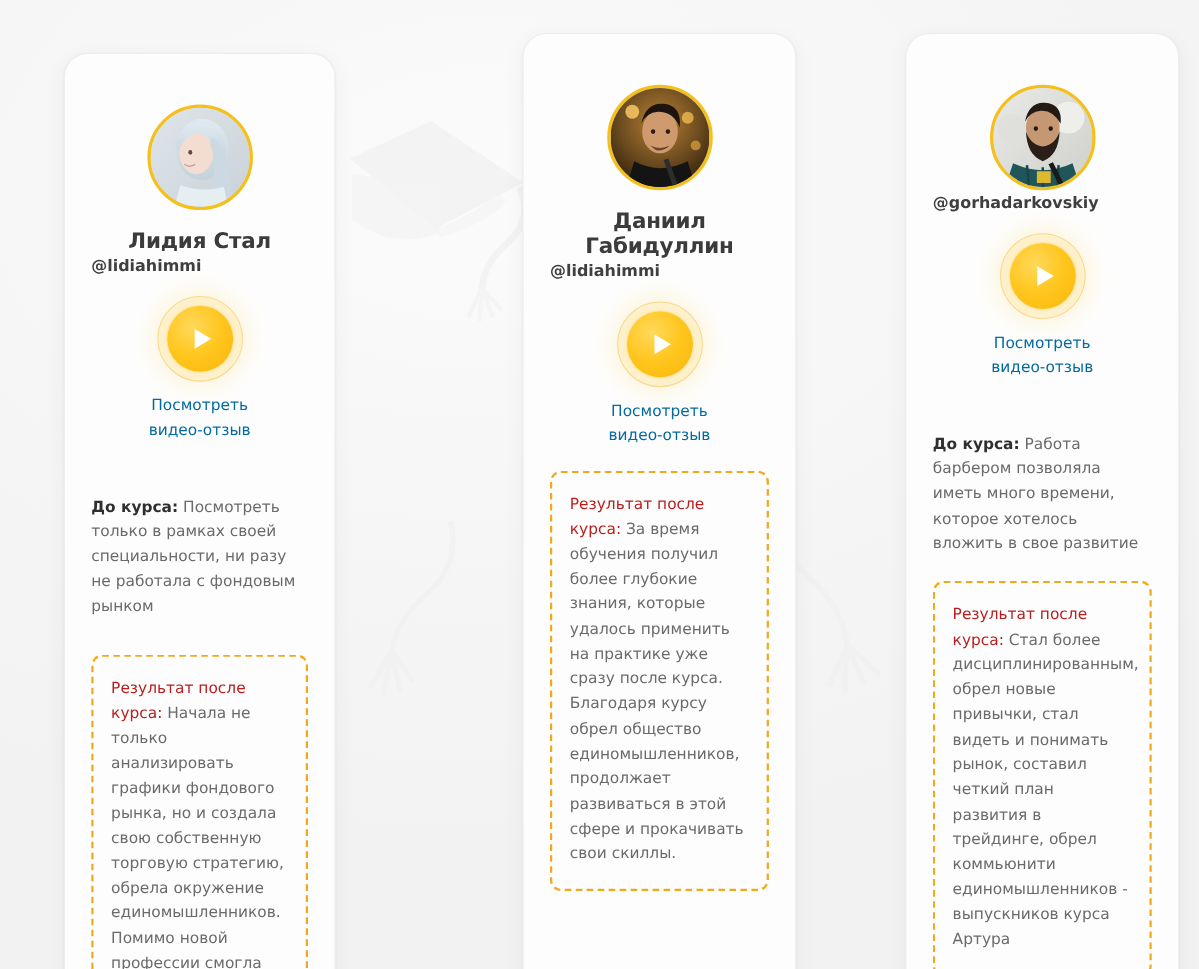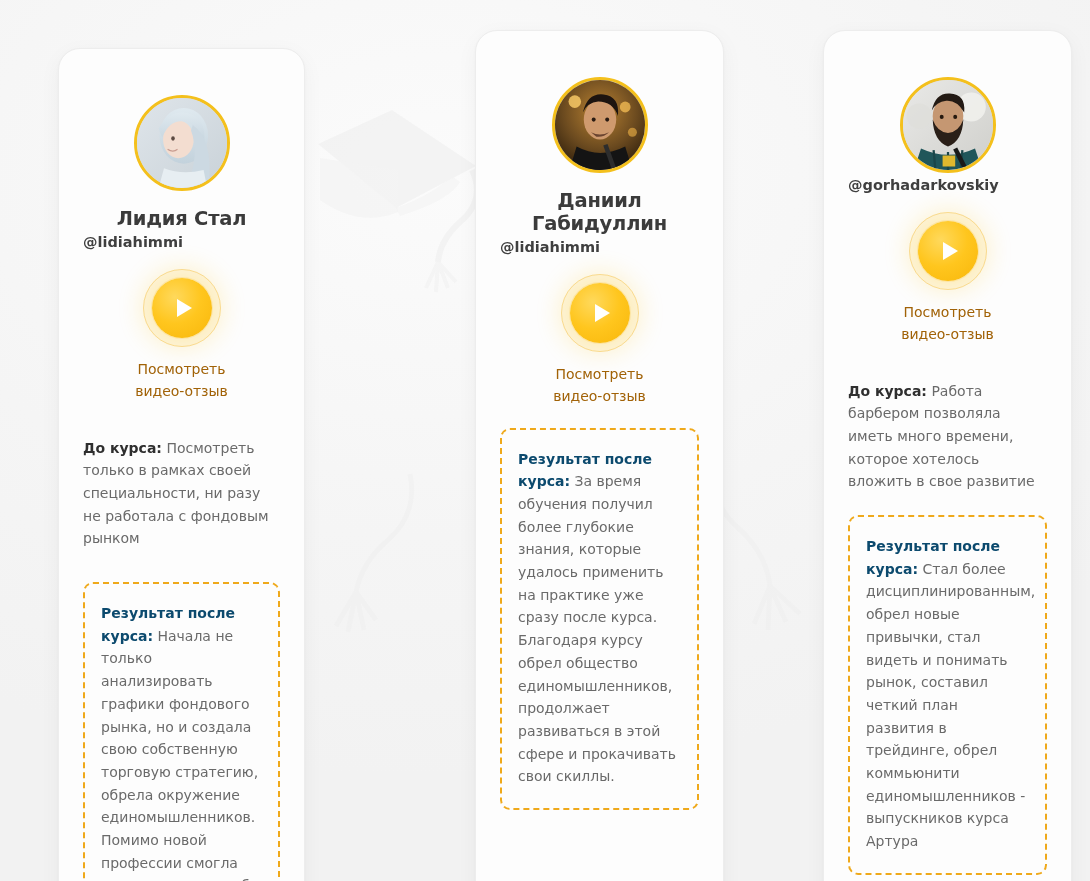--- a/index.html
+++ b/index.html
@@ -121,44 +121,44 @@
     width: 0; height: 0;
     border-left: 15px solid #fff;
     border-top: 9px solid transparent;
     border-bottom: 9px solid transparent;
     margin-left: 5px;
   }
 
   .play-caption {
     text-align: center;
     font-size: 14px;
-    color: #a16207;
+    color: #0369a1;
     line-height: 1.6;
     margin-top: 20px;
   }
 
   
   .before {
     font-size: 14px;
     line-height: 1.62;
     color: #6a6a6a;
-    margin-top: 34px;
+    margin-top: 47px;
   }
   .before b { color: #2f2f2f; font-weight: 700; }
 
   
   .result {
     border: 2px dashed #EFA91B;
     border-radius: 10px;
     padding: 18px 16px 20px 16px;
     font-size: 14px;
     line-height: 1.62;
     color: #6a6a6a;
   }
-  .result b { color: #0c4a6e; font-weight: 700; }
+  .result b { color: #b91c1c; font-weight: 400; }
 
   .card-1 .result { margin-top: 32px; }
   .card-2 .result { margin-top: 20px; }
   .card-3 .result { margin-top: 22px; }
 </style>
 </head>
 <body>
 
 <div class="bg-wash"></div>
 

